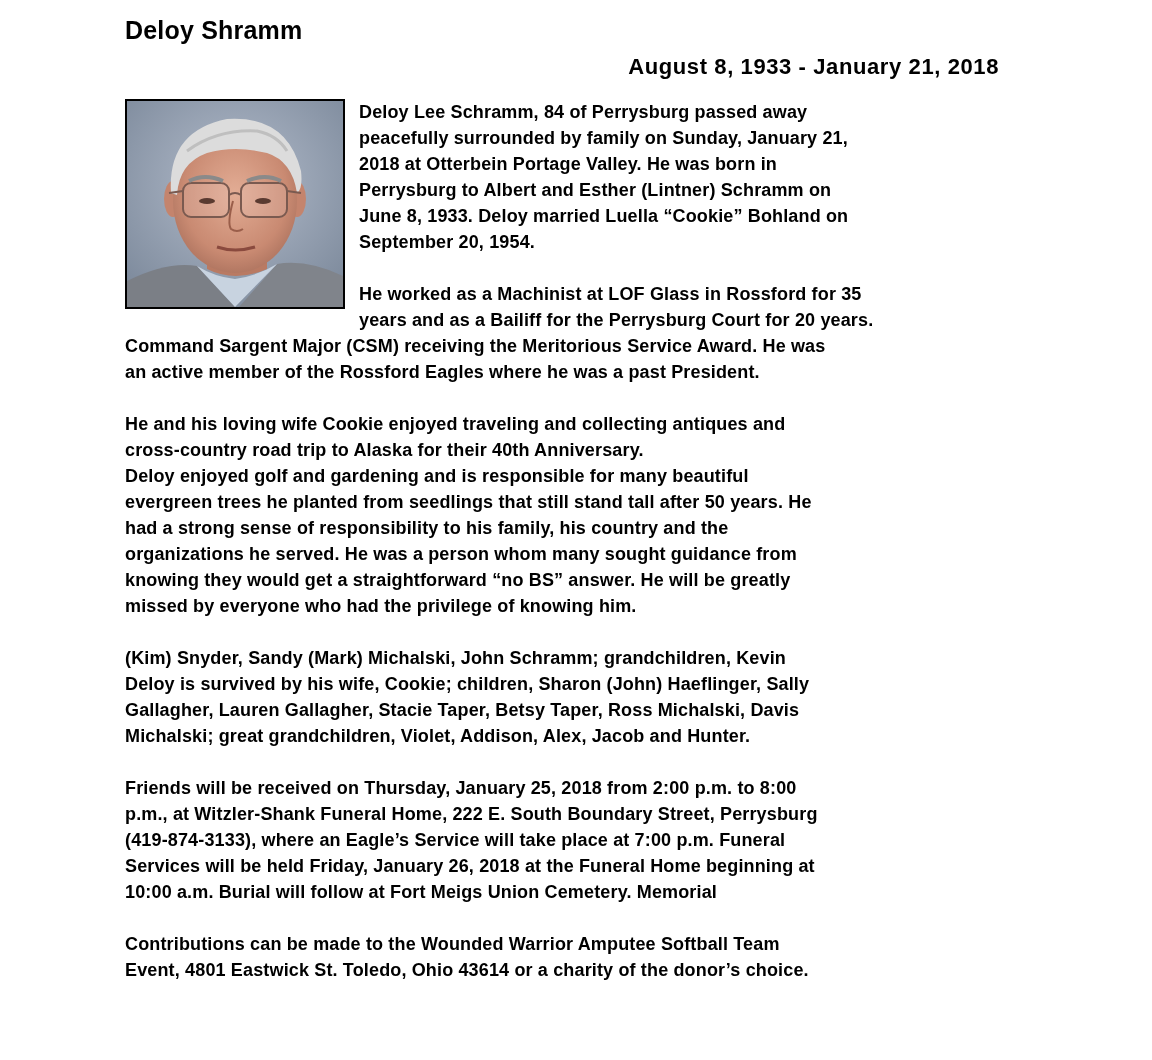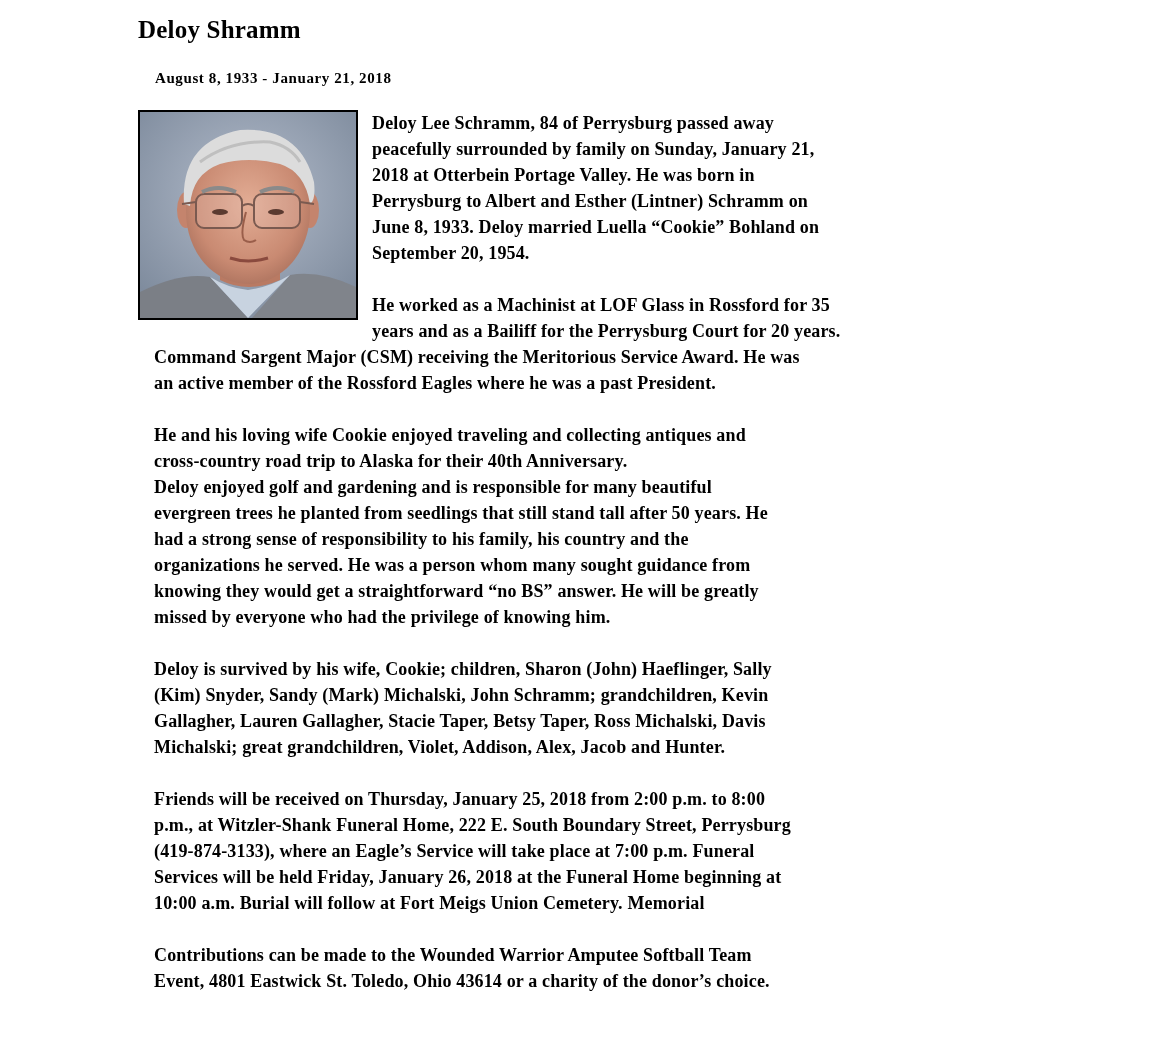--- a/index.html
+++ b/index.html
@@ -10,38 +10,38 @@
   body {
     width: 1152px;
     height: 1060px;
     position: relative;
     overflow: hidden;
     font-family: "Liberation Sans", "DejaVu Sans", sans-serif;
     color: #000000;
   }
   .page {
     position: absolute;
-    left: 138px;
+    left: 125px;
     top: 14px;
     width: 880px;
-    font-family: Liberation Serif, serif;
   }
   .title {
     font-size: 25px;
     font-weight: bold;
     margin: 0;
     line-height: 32px;
     letter-spacing: 0.2px;
   }
   .dates {
-    font-size: 15px;
+    font-size: 22px;
     font-weight: bold;
-    margin: 17px;
+    margin: 6px;
     line-height: 30px;
     letter-spacing: 0.6px;
+    text-align: right;
   }
   .content {
     position: relative;
     margin-top: 17px;
   }
   .photo {
     float: left;
     width: 216px;
     height: 206px;
     border: 2px solid #000;
@@ -49,21 +49,21 @@
     margin-top: 0px;
     position: relative;
     overflow: hidden;
     background: linear-gradient(160deg, #8f9db0 0%, #a6b1c2 35%, #98a6b8 70%, #7f8b9c 100%);
   }
   .photo svg { position: absolute; left: 0; top: 0; }
   p.para {
     font-size: 18px;
     font-weight: bold;
     line-height: 26px;
-    margin: 0 0 26px 16px;
+    margin: 0 0 26px 0;
     letter-spacing: 0.15px;
   }
   p.para.first {
     margin-bottom: 26px;
   }
   p.para.nomargin { margin-bottom: 0; }
   .line { display: block; white-space: nowrap; }
 </style>
 </head>
 <body>
@@ -142,22 +142,22 @@
       <span class="line">cross-country road trip to Alaska for their 40th Anniversary.</span>
       <span class="line">Deloy enjoyed golf and gardening and is responsible for many beautiful</span>
       <span class="line">evergreen trees he planted from seedlings that still stand tall after 50 years. He</span>
       <span class="line">had a strong sense of responsibility to his family, his country and the</span>
       <span class="line">organizations he served. He was a person whom many sought guidance from</span>
       <span class="line">knowing they would get a straightforward “no BS” answer. He will be greatly</span>
       <span class="line">missed by everyone who had the privilege of knowing him.</span>
     </p>
 
     <p class="para">
+      <span class="line">(Kim) Snyder, Sandy (Mark) Michalski, John Schramm; grandchildren, Kevin</span>
       <span class="line">Deloy is survived by his wife, Cookie; children, Sharon (John) Haeflinger, Sally</span>
-      <span class="line">(Kim) Snyder, Sandy (Mark) Michalski, John Schramm; grandchildren, Kevin</span>
       <span class="line">Gallagher, Lauren Gallagher, Stacie Taper, Betsy Taper, Ross Michalski, Davis</span>
       <span class="line">Michalski; great grandchildren, Violet, Addison, Alex, Jacob and Hunter.</span>
     </p>
 
     <p class="para">
       <span class="line">Friends will be received on Thursday, January 25, 2018 from 2:00 p.m. to 8:00</span>
       <span class="line">p.m., at Witzler-Shank Funeral Home, 222 E. South Boundary Street, Perrysburg</span>
       <span class="line">(419-874-3133), where an Eagle’s Service will take place at 7:00 p.m. Funeral</span>
       <span class="line">Services will be held Friday, January 26, 2018 at the Funeral Home beginning at</span>
       <span class="line">10:00 a.m. Burial will follow at Fort Meigs Union Cemetery. Memorial</span>

